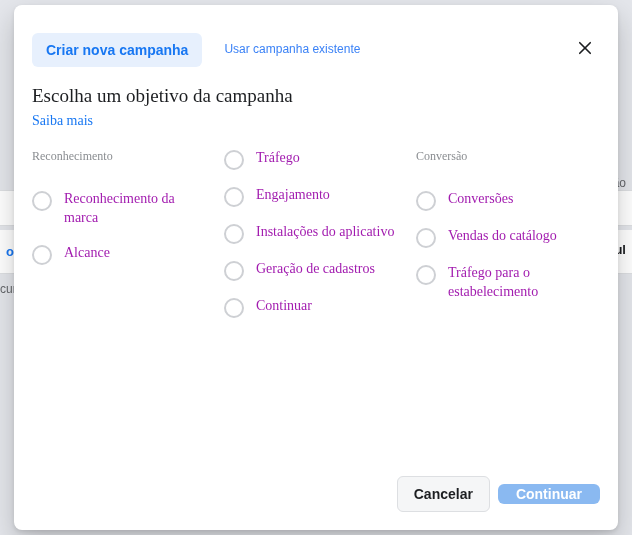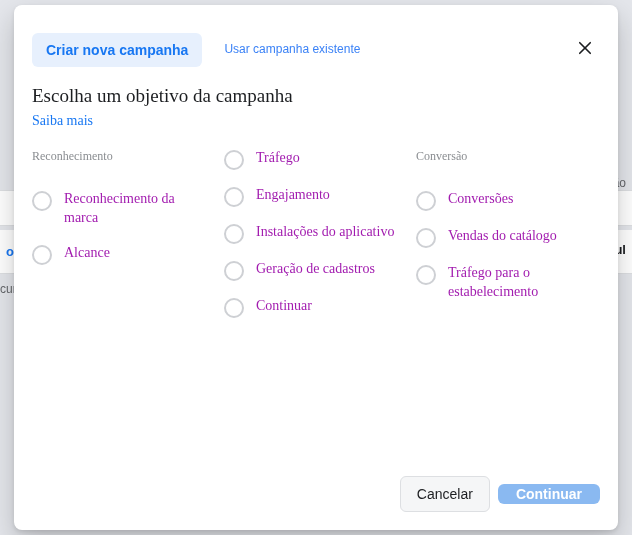--- a/index.html
+++ b/index.html
@@ -169,21 +169,21 @@
       justify-content: flex-end;
       align-items: center;
       gap: 8px;
       padding: 14px 18px 18px 18px;
     }
     .btn-cancel {
       background: #f5f6f7;
       color: #1c1e21;
       border: 1px solid #dddfe2;
       font-size: 14px;
-      font-weight: 400;
+      font-weight: 700;
       padding: 9px 16px;
       border-radius: 6px;
       cursor: pointer;
     }
     .btn-continue {
       background: #8ab9f1;
       color: #ffffff;
       border: none;
       font-size: 14px;
       font-weight: 600;

